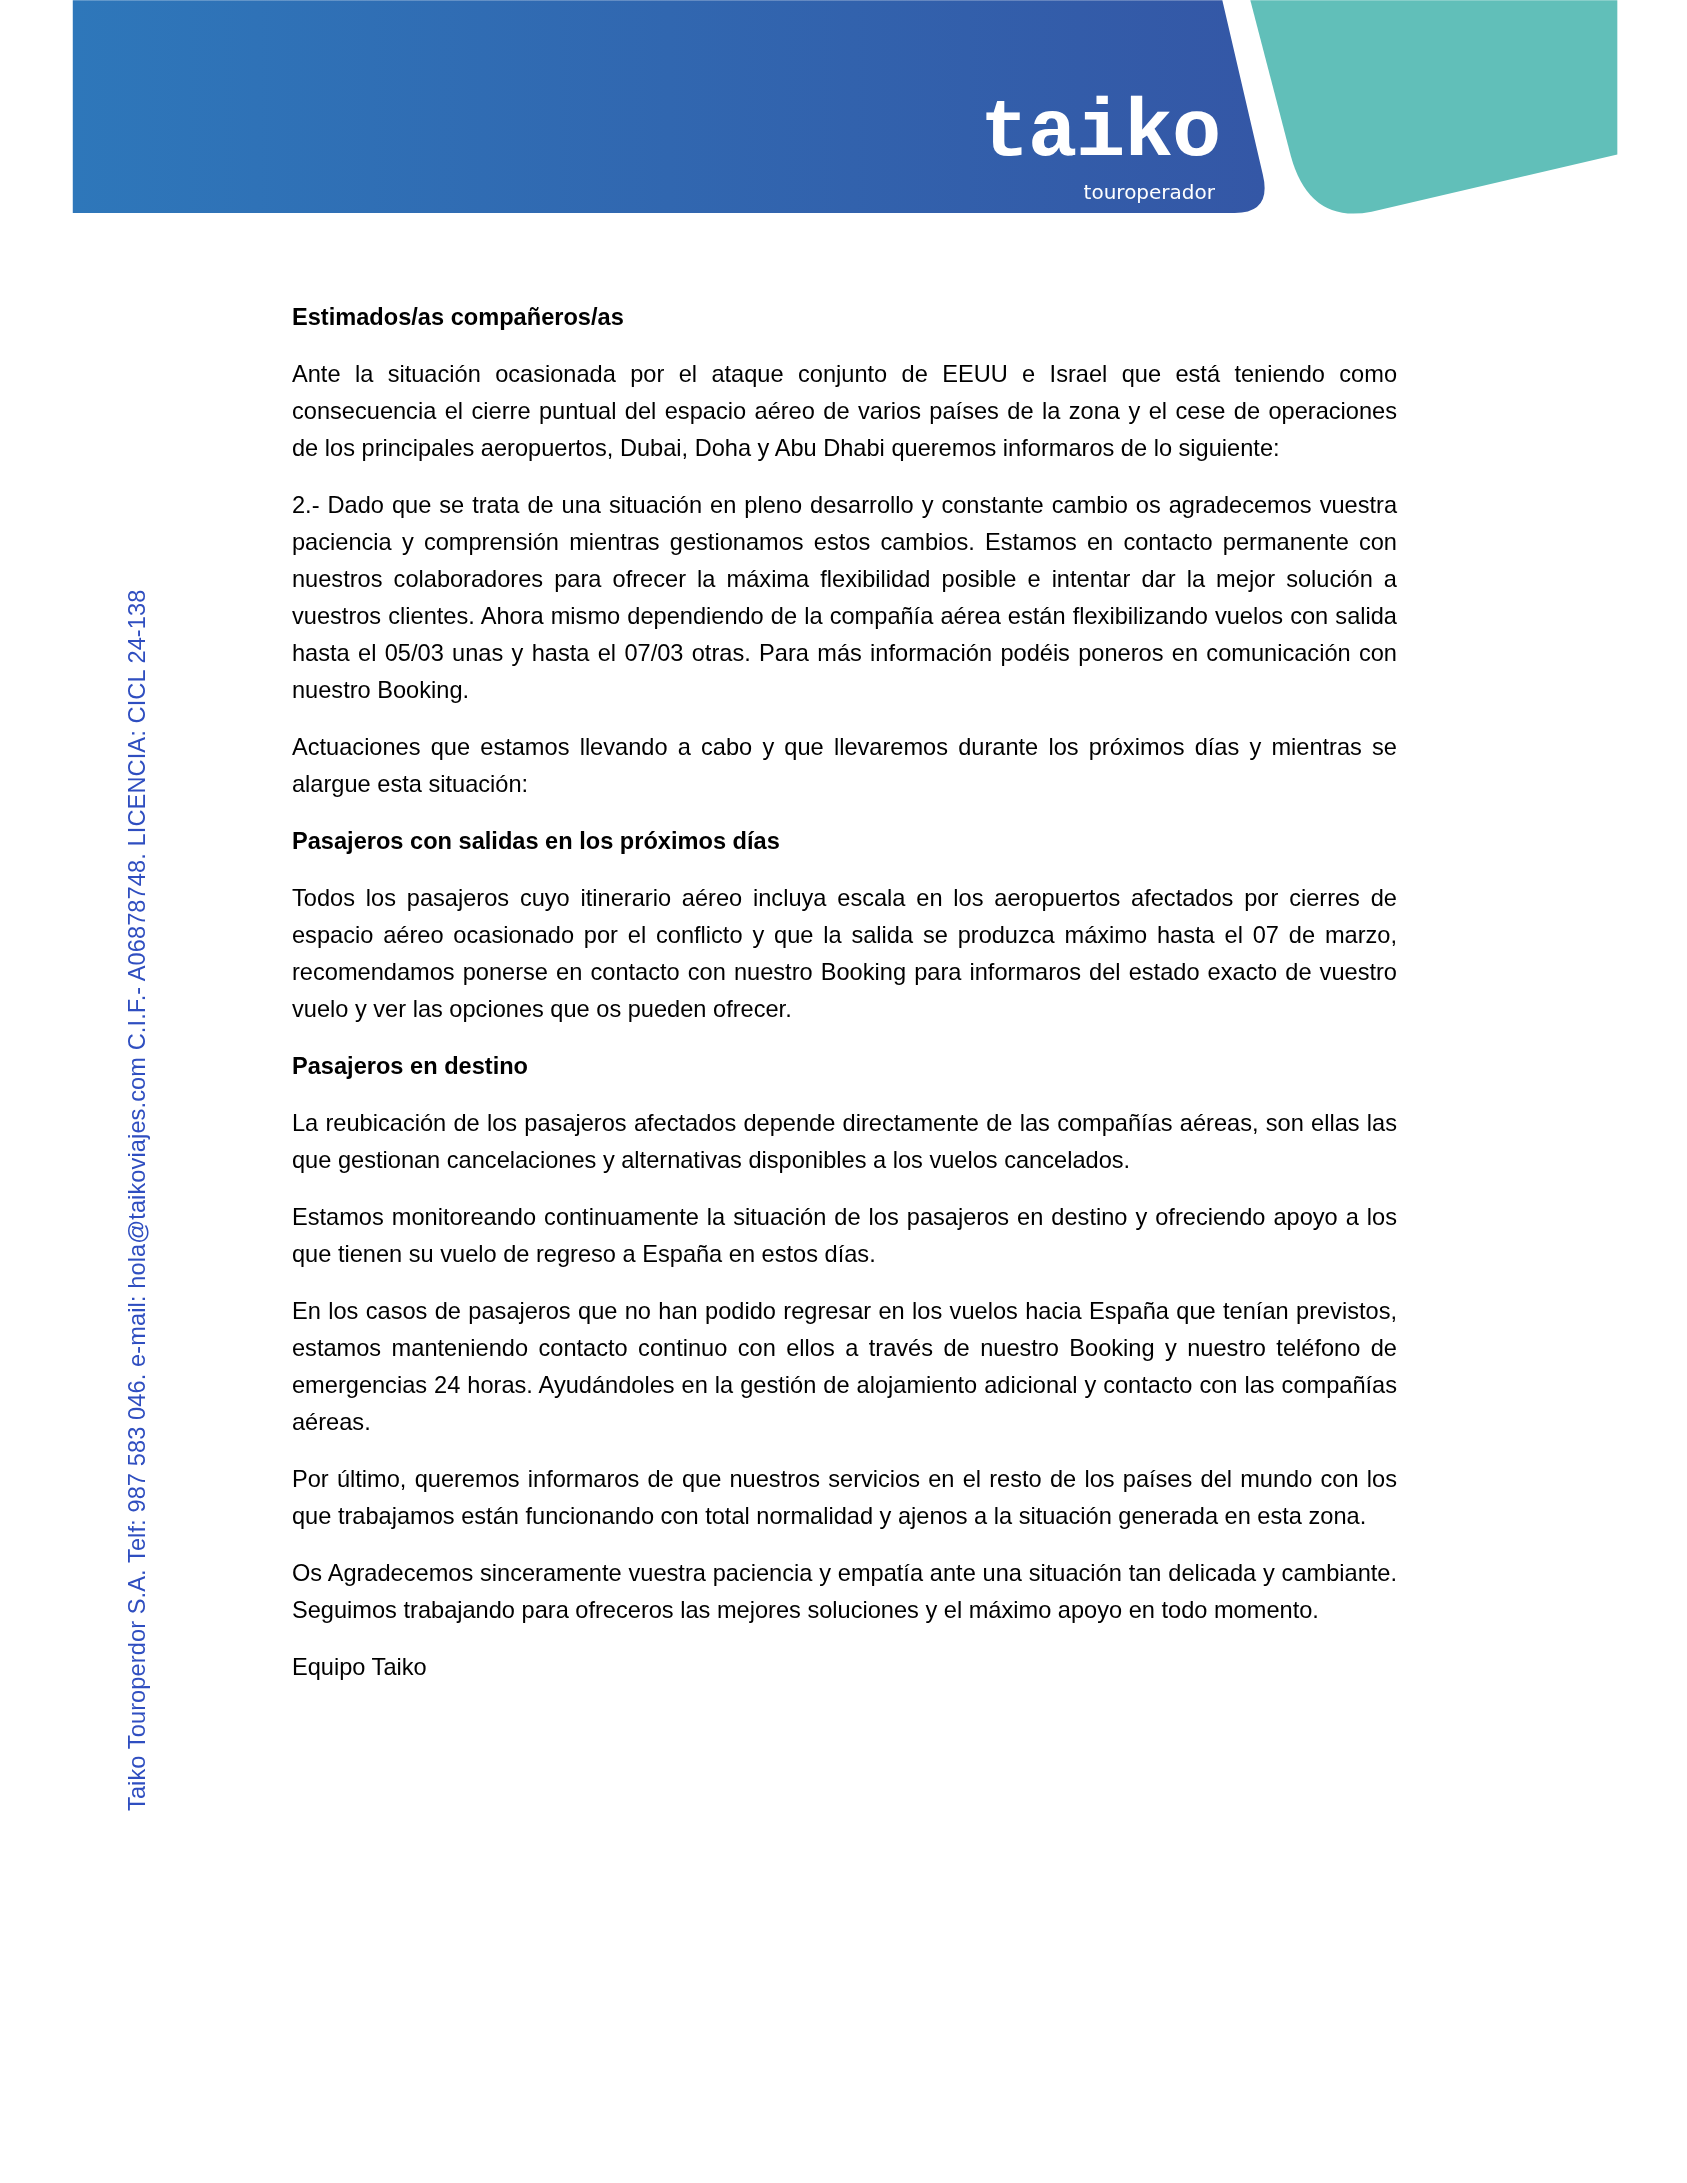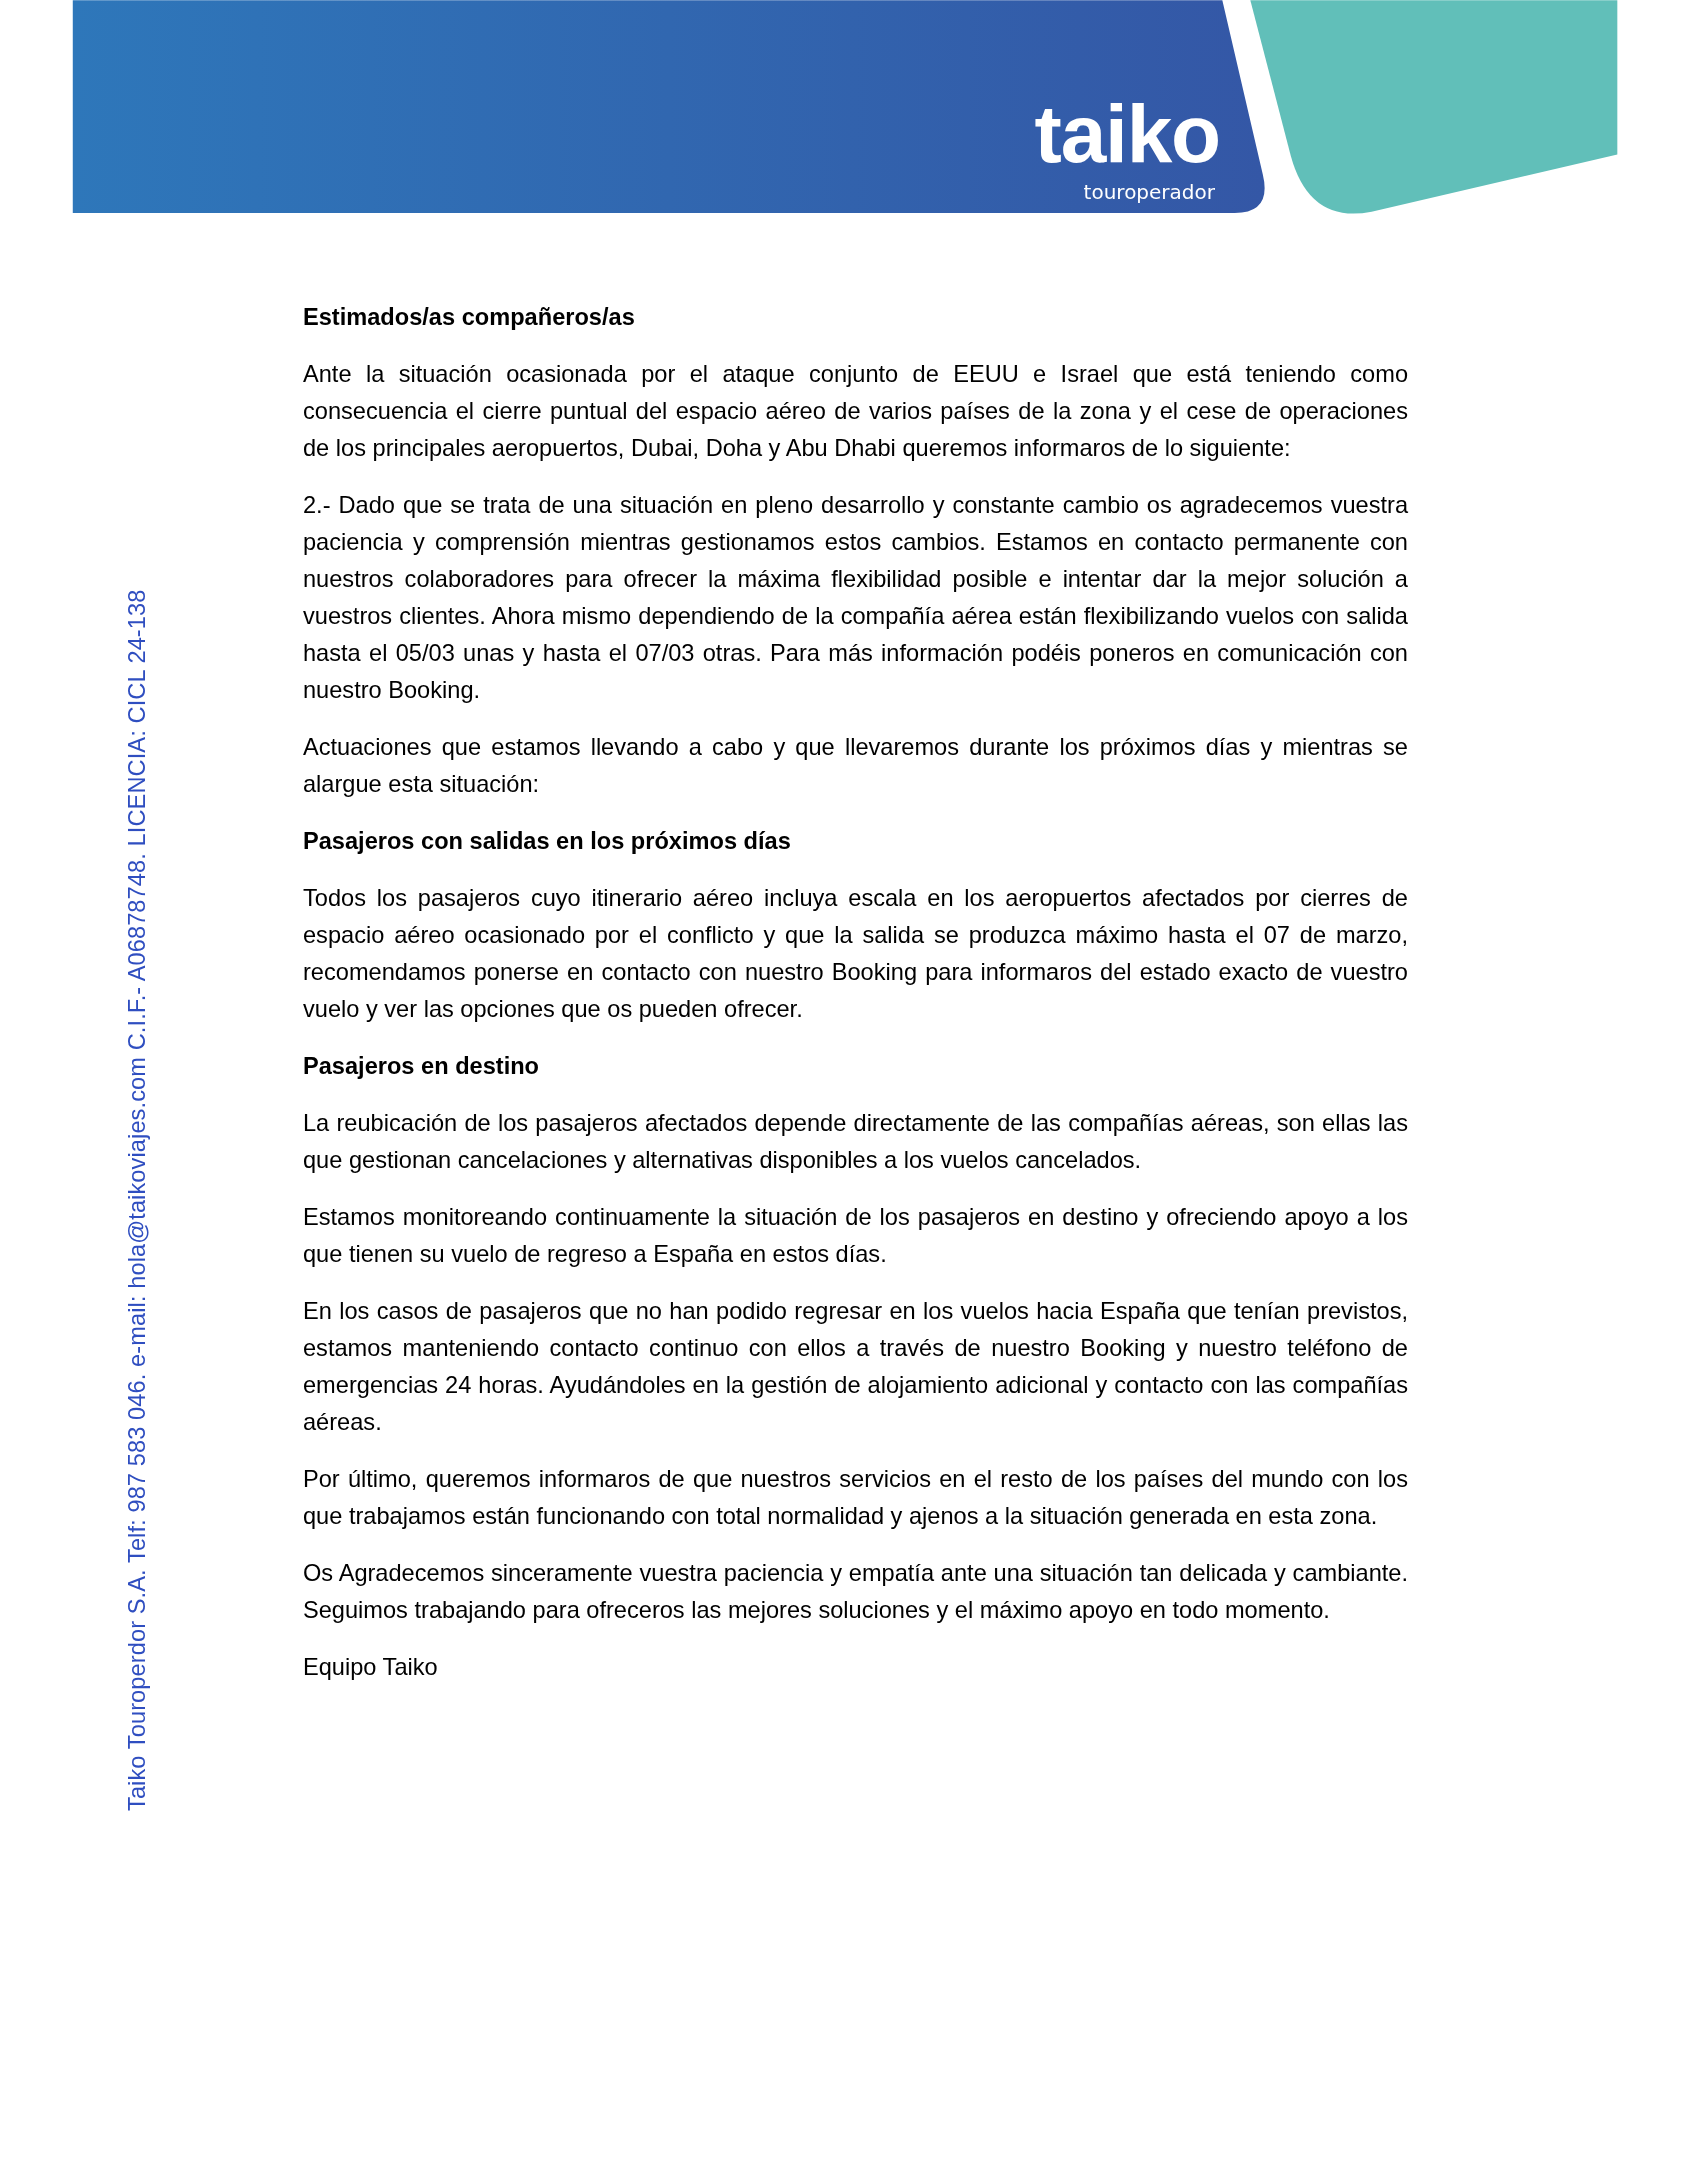--- a/index.html
+++ b/index.html
@@ -2,31 +2,31 @@
 <html style="font-size:10px"><head>
 <meta charset="utf-8">
 <style>
   html, body { margin: 0; padding: 0; background: #ffffff; }
   body { width: 1687px; height: 2183px; position: relative; overflow: hidden;
          font-family: "Liberation Sans", sans-serif; color: #000; }
   .header { position: absolute; left: 0; top: 0; width: 1687px; height: 218px; }
   .header svg { display: block; }
   .logo { position: absolute; left: 971px; top: 93px; width: 249px; height: 118px; }
   .logo-word { position: absolute; right: 0; top: 0; color: #fff;
-               font-family: Liberation Sans, sans-serif; font-weight: bold;
+               font-family: Liberation Mono, monospace; font-weight: bold;
                font-size: 82px; letter-spacing: -1.2px; line-height: 1; }
   .logo-sub { position: absolute; right: 5px; top: 87px; color: #fff;
               font-family: "DejaVu Sans", sans-serif; font-size: 20px; }
   .side { position: absolute; left: 124px; top: 1811px; transform-origin: 0 0;
           transform: rotate(-90deg); white-space: nowrap; color: #2f4ec0;
           font-family: "Liberation Sans Narrow", "Liberation Sans", sans-serif;
           font-size: 23.6px; letter-spacing: 0.1px; }
   .content { position: absolute; left: 292px; top: 299px; width: 1105px;
              font-family: "Liberation Sans", sans-serif; font-size: 23.6px;
-             line-height: 37px; margin-left: 11px; }
+             line-height: 37px; }
   .content p { margin: 0 0 20px 0; text-align: justify; }
   .content h2 { margin: 0 0 20px 0; font-size: 23.6px; font-weight: bold; line-height: 37px; }
   .sig p { margin: 0; }
 </style>
 </head>
 <body>
 
 <div class="header">
   <svg width="1687" height="218" viewBox="0 0 2712 350">
     <defs>

